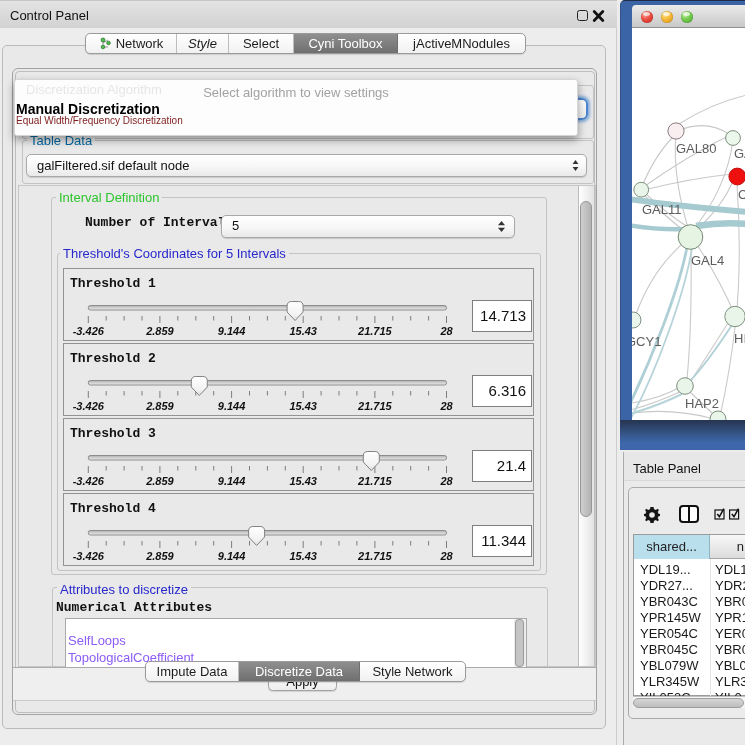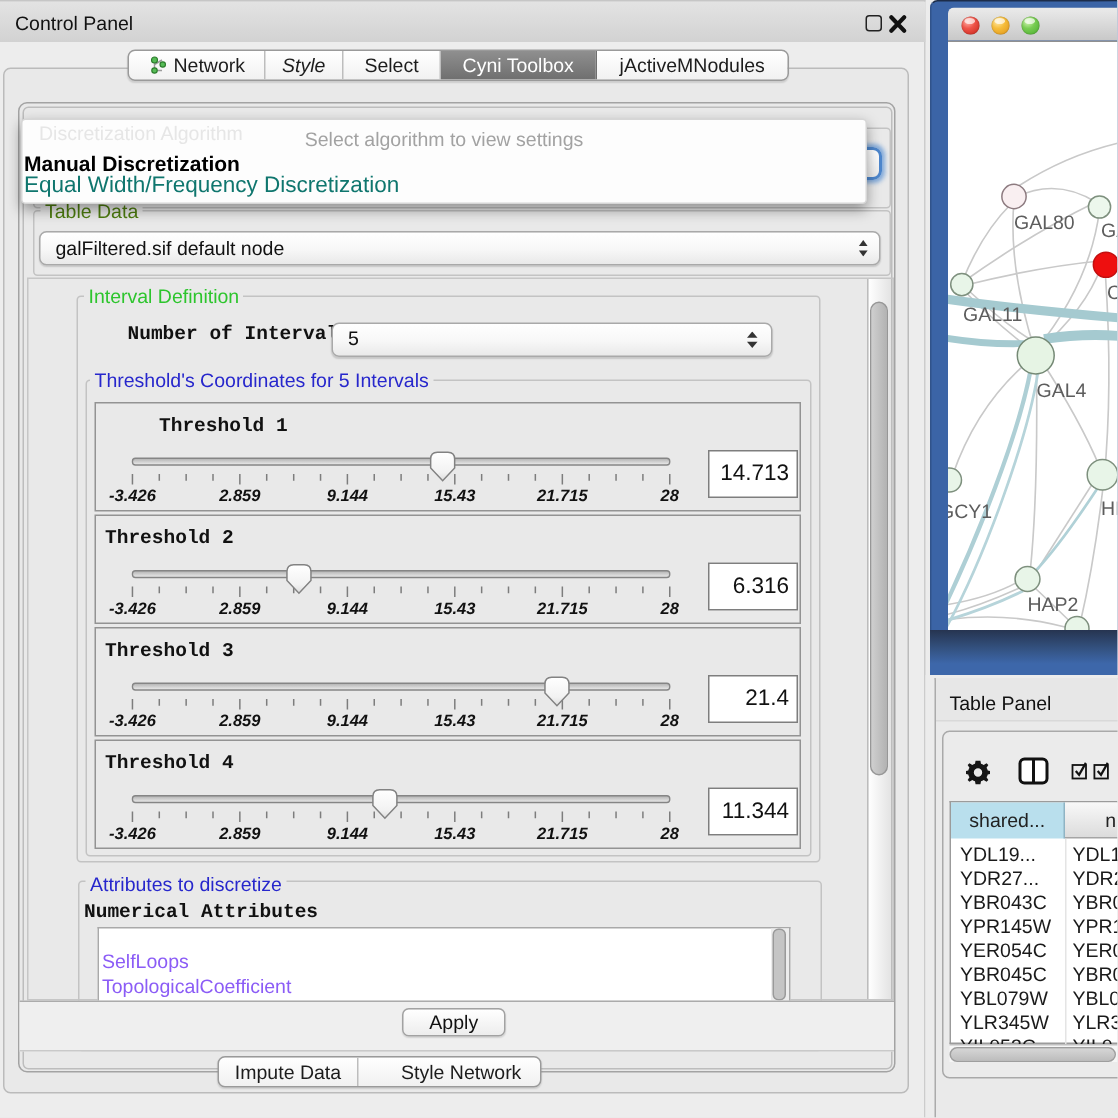--- a/index.html
+++ b/index.html
@@ -54,21 +54,21 @@
   <div class="s" style="width:64px;">Select</div>
   <div class="s sel" style="width:103px;">Cyni Toolbox</div>
   <div class="s" style="width:127px;">jActiveMNodules</div>
 </div>
 
 <div class="grp" style="left:22px;top:85px;width:570px;height:52px;"></div>
 
 <div class="abs" style="left:300px;top:97.5px;width:288px;height:22.5px;border:2px solid #4d86cc;border-radius:6px;background:linear-gradient(#ffffff,#ededed);box-shadow:0 0 3px 1.5px rgba(96,150,214,0.75);box-sizing:border-box;"></div>
 
 <div class="grp" style="left:22px;top:140px;width:570px;height:42px;"></div>
-<div class="gtitle" style="left:27px;top:133px;color:#4d7c0f;">Table Data</div>
+<div class="gtitle" style="left:27px;top:133px;color:#0369a1;">Table Data</div>
 <div class="combo" style="left:26px;top:154px;width:559px;height:21px;">
   <div class="ct" style="line-height:21px;">galFiltered.sif default node</div>
   <svg style="position:absolute;right:7px;top:5px;" width="7" height="11" viewBox="0 0 7 11">
     <path d="M3.5 0 L6.4 4 L0.6 4 Z" fill="#333"></path>
       <path d="M3.5 11 L6.4 7 L0.6 7 Z" fill="#333"></path>
   </svg>
 </div>
 
 <div class="abs" style="left:18px;top:185px;width:578px;height:482px;border:1px solid #c6c6c6;box-sizing:border-box;"></div>
 
@@ -94,21 +94,21 @@
           <stop offset="0" stop-color="#ffffff"></stop>
           <stop offset="0.7" stop-color="#f2f2f2"></stop>
           <stop offset="1" stop-color="#dddddd"></stop>
         </linearGradient>
         <linearGradient id="gg" x1="0" y1="0" x2="0" y2="1">
           <stop offset="0" stop-color="#b0b0b0"></stop>
           <stop offset="0.5" stop-color="#cfcfcf"></stop>
           <stop offset="1" stop-color="#ededed"></stop>
         </linearGradient>
       </defs>
-    </svg><div class="panelb" style="left:62.5px;top:267.5px;width:471px;height:73px;box-sizing:border-box;"></div><div class="abs bold13" style="left:70px;top:275.5px;margin-left:36px;">Threshold 1</div><svg class="abs" style="left:63px;top:295.5px;" width="400" height="30" viewBox="0 0 400 30">
+    </svg><div class="panelb" style="left:62.5px;top:267.5px;width:471px;height:73px;box-sizing:border-box;"></div><div class="abs bold13" style="left:70px;top:275.5px;">Threshold 1</div><svg class="abs" style="left:63px;top:295.5px;" width="400" height="30" viewBox="0 0 400 30">
       <rect x="25.3" y="9.5" width="358.2" height="4.5" rx="2" fill="url(#gg)" stroke="#858585" stroke-width="0.9"></rect>
       <g stroke="#7d7d7d" stroke-width="1">
         <line x1="25.3" y1="20" x2="25.3" y2="27"></line>
         <line x1="43.2" y1="20" x2="43.2" y2="24.5"></line>
         <line x1="61.1" y1="20" x2="61.1" y2="24.5"></line>
         <line x1="79.0" y1="20" x2="79.0" y2="24.5"></line>
         <line x1="96.9" y1="20" x2="96.9" y2="27"></line>
         <line x1="114.8" y1="20" x2="114.8" y2="24.5"></line>
         <line x1="132.8" y1="20" x2="132.8" y2="24.5"></line>
         <line x1="150.7" y1="20" x2="150.7" y2="24.5"></line>
@@ -212,30 +212,31 @@
 <div class="abs bold13" style="left:56px;top:600px;">Numerical Attributes</div>
 <div class="abs" style="left:65px;top:618px;width:462px;height:50px;background:#fff;border:1px solid #a9a9a9;border-bottom:none;box-sizing:border-box;overflow:hidden;">
   <div style="font-size:13px;color:#8b5cf6;padding-left:2px;line-height:16.5px;padding-top:14px;">SelfLoops<br>TopologicalCoefficient<br>BetweennessCentrality</div>
 </div>
 <div class="abs" style="left:514px;top:619px;width:12px;height:48px;background:#ededed;"></div>
 <div class="abs" style="left:515px;top:619px;width:9px;height:48px;background:#c5c5c5;border:1px solid #9a9a9a;border-radius:4px;box-sizing:border-box;"></div>
 
 <div class="abs" style="left:13px;top:667px;width:583px;height:34px;background:#efefef;border-top:1px solid #ababab;border-bottom:1px solid #c9c9c9;box-sizing:border-box;"></div>
 <div class="abs" style="left:268px;top:672px;width:69px;height:19px;border:1px solid #a2a2a2;border-radius:4.5px;background:linear-gradient(#ffffff,#ededed);box-shadow:0 1px 1px rgba(0,0,0,0.12);font-size:13px;color:#111;text-align:center;line-height:18px;box-sizing:border-box;">Apply</div>
 
-<div class="seg" style="left:145px;top:704px;gap:16px;">
+<div class="seg" style="left:145px;top:661px;">
   <div class="s" style="width:92px;">Impute Data</div>
+  <div class="s sel" style="width:120px;">Discretize Data</div>
   <div class="s" style="width:105px;">Style Network</div>
 </div>
 
 <div class="abs" style="left:14px;top:79px;width:564px;height:56.5px;background:#fdfdfd;border:1px solid #d6d6d6;border-radius:3px;box-shadow:0 4px 9px rgba(0,0,0,0.38);box-sizing:border-box;"></div>
 <div class="abs" style="left:14px;top:80px;width:564px;text-align:left;"><span style="font-size:13px;color:#e6e6e6;margin-left:12px;">Discretization Algorithm</span></div>
 <div class="abs" style="left:14px;top:85px;width:564px;text-align:center;font-size:13px;color:#a2a2a2;">Select algorithm to view settings</div>
 <div class="abs" style="left:16px;top:101px;font-size:14px;font-weight:bold;color:#000;">Manual Discretization</div>
-<div class="abs" style="left:16px;top:114.5px;font-size:15px;color:#0f766e;">Equal Width/Frequency Discretization</div>
+<div class="abs" style="left:16px;top:114.5px;font-size:10px;color:#7f1d1d;">Equal Width/Frequency Discretization</div>
 
 <div class="abs" style="left:620px;top:0;width:125px;height:450px;background:#3b64a6;border-radius:5px 0 0 0;border-top:1px solid #1c2c49;border-left:1px solid #31538a;box-sizing:border-box;"></div>
 <div class="abs" style="left:620px;top:420px;width:125px;height:30px;background:linear-gradient(#263450 0%,#33517f 40%,#3d67aa 75%,#3d67aa 100%);"></div>
 <div class="abs" style="left:632px;top:5px;width:113px;height:23px;background:linear-gradient(#ebebeb,#c8c8c8);border-bottom:1px solid #909090;border-radius:4px 0 0 0;box-sizing:border-box;"></div>
 <div class="abs" style="left:641px;top:11px;width:11.5px;height:11.5px;border-radius:50%;background:radial-gradient(circle at 35% 28%,#ffb3aa 0%,#ef5348 40%,#d6372c 75%,#b12d24 100%);box-shadow:inset 0 0 1px rgba(0,0,0,0.4);"></div>
 <div class="abs" style="left:661px;top:11px;width:11.5px;height:11.5px;border-radius:50%;background:radial-gradient(circle at 35% 28%,#ffe9a8 0%,#f6bd3a 40%,#e8a426 75%,#bd831a 100%);box-shadow:inset 0 0 1px rgba(0,0,0,0.4);"></div>
 <div class="abs" style="left:681px;top:11px;width:11.5px;height:11.5px;border-radius:50%;background:radial-gradient(circle at 35% 28%,#d6f6b8 0%,#79cd53 40%,#5cb93c 75%,#479a2d 100%);box-shadow:inset 0 0 1px rgba(0,0,0,0.4);"></div>
 <div class="abs" style="left:643.2px;top:12.2px;width:7px;height:3.8px;border-radius:50%;background:rgba(255,255,255,0.66);"></div>
 <div class="abs" style="left:663.2px;top:12.2px;width:7px;height:3.8px;border-radius:50%;background:rgba(255,255,255,0.66);"></div>
 <div class="abs" style="left:683.2px;top:12.2px;width:7px;height:3.8px;border-radius:50%;background:rgba(255,255,255,0.66);"></div>

